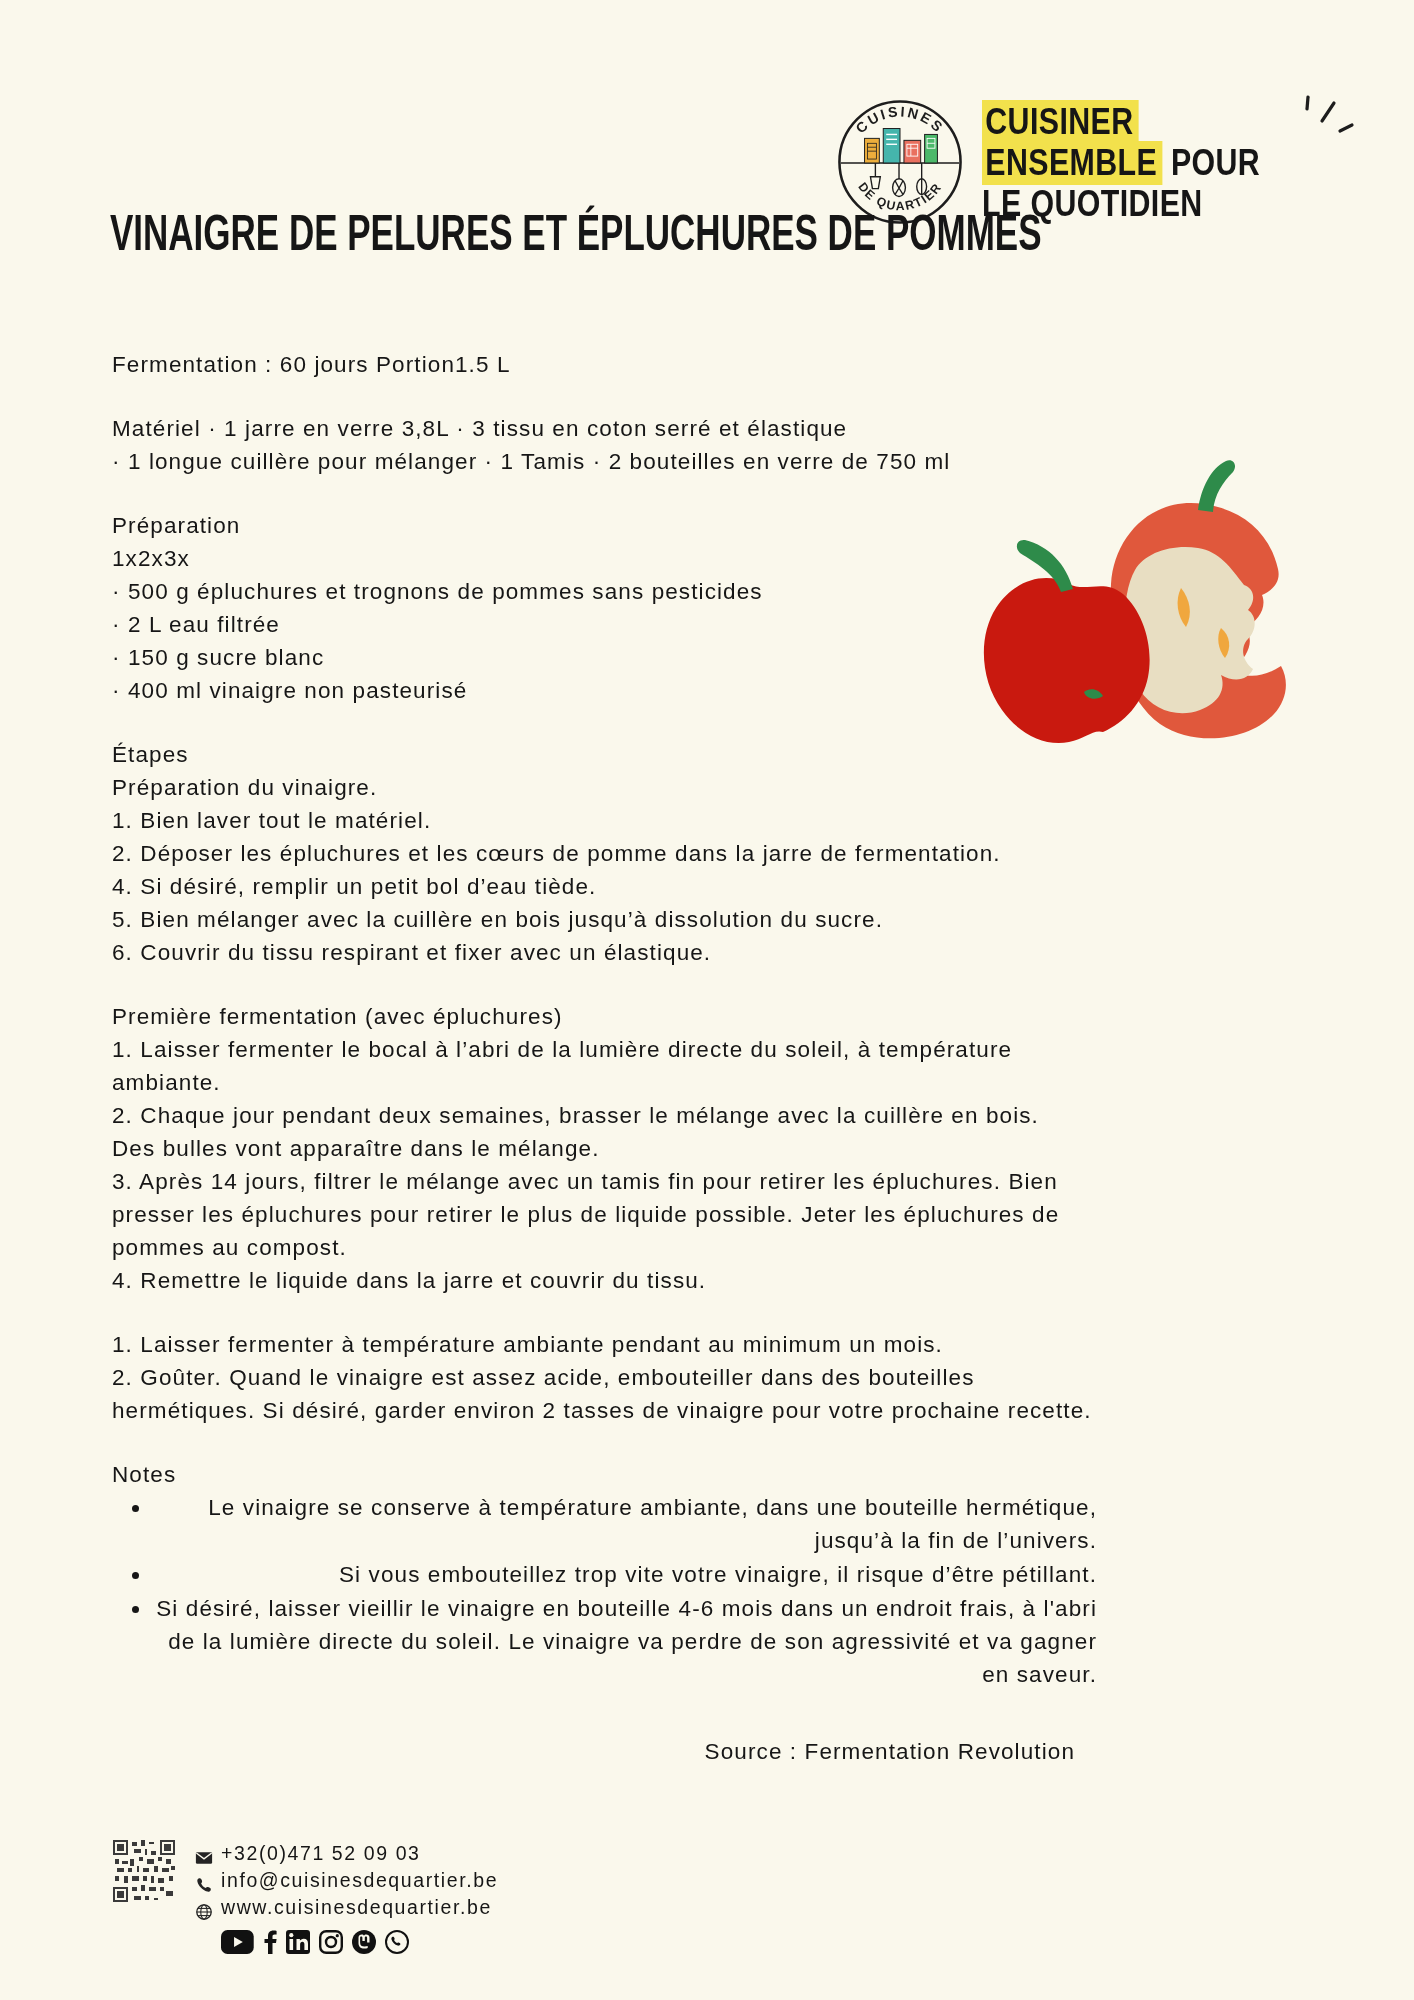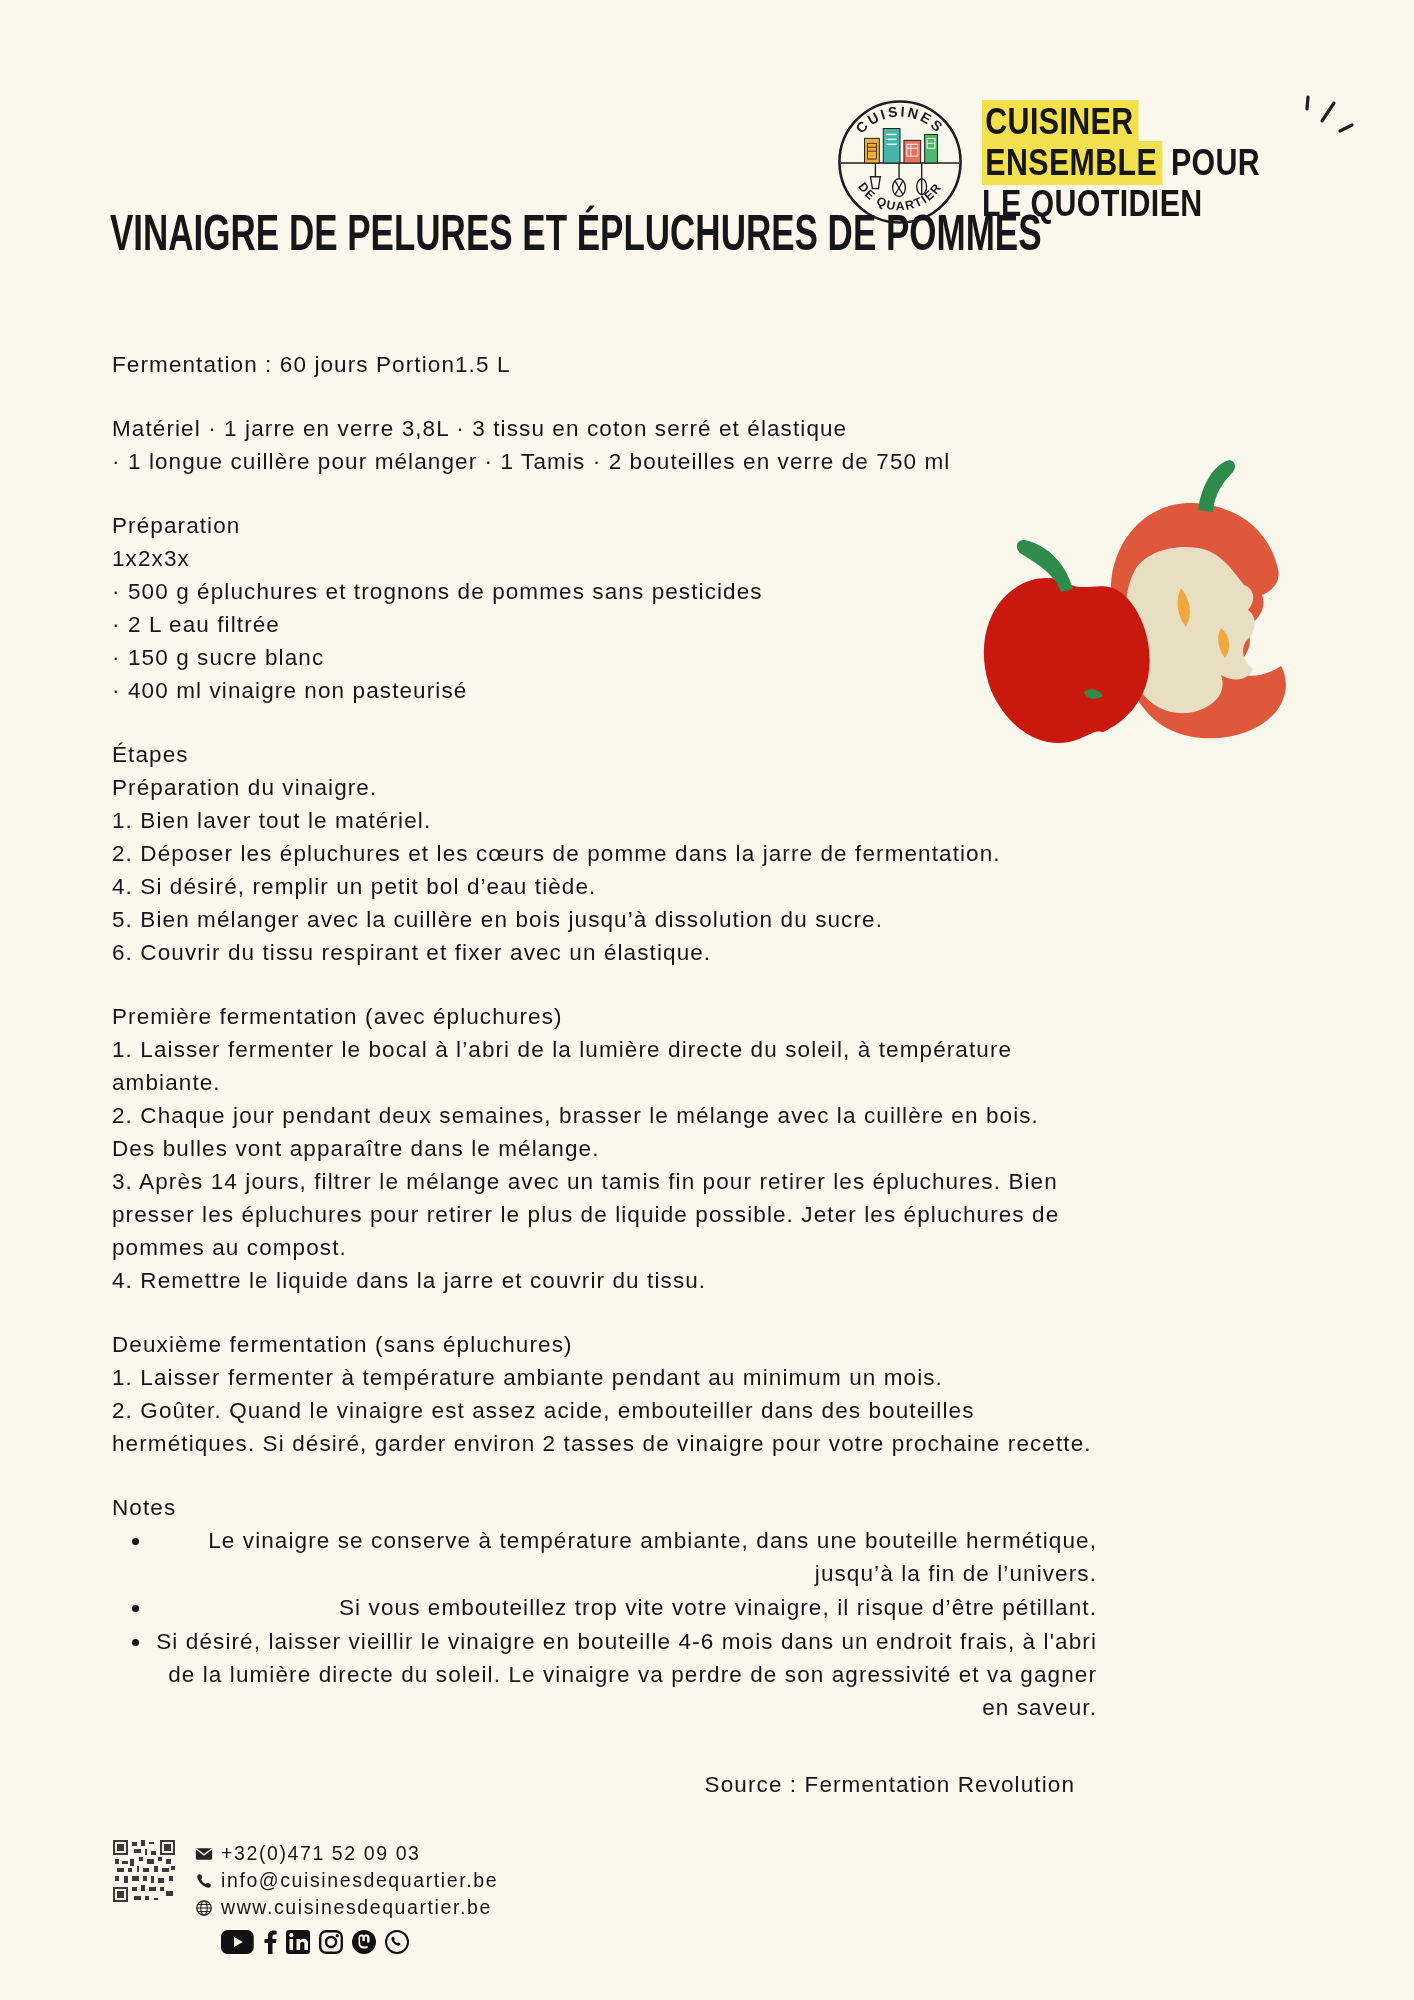--- a/index.html
+++ b/index.html
@@ -31,21 +31,21 @@
   .notes-list { list-style:disc; padding-left:40px; }
   .notes-list li { padding-left:4px; margin-bottom:1px;text-align:right; }
   .source-line { margin-top:44px; text-align:right; padding-right:22px; }
   .it { }
   
   .apple-illo { position:absolute; left:972px; top:452px; width:332px; height:312px; }
   
   .footer { position:absolute; left:113px; top:1840px; display:flex; gap:20px; align-items:flex-start; }
   .qr { width:62px; height:62px; }
   .contact { font-size:19.5px; line-height:27px; letter-spacing:1.6px; }
-  .contact-row { display:flex; align-items:center; gap:8px; }
+  .contact-row { display:flex; align-items:flex-end; gap:8px; }
   .cicon { width:18px; height:18px; flex:0 0 auto; }
   .socials { display:flex; gap:9px; margin-top:9px; margin-left:26px; align-items:center; }
   .socials svg { height:24px; width:auto; display:block; }
 </style>
 </head>
 <body>
 
 <div class="header">
   <div class="logo-wrap">
     <svg viewBox="0 0 130 130" width="128" height="128">
@@ -192,21 +192,20 @@
   <div class="sec">
     <p><span class="u">Première fermentation (avec épluchures)</span></p>
     <p>1. Laisser fermenter le bocal à l’abri de la lumière directe du soleil, à température ambiante.</p>
     <p>2. Chaque jour pendant deux semaines, brasser le mélange avec la cuillère en bois.</p>
     <p>Des bulles vont apparaître dans le mélange.</p>
     <p>3. Après 14 jours, filtrer le mélange avec un tamis fin pour retirer les épluchures. Bien presser les épluchures pour retirer le plus de liquide possible. Jeter les épluchures de pommes au compost.</p>
     <p>4. Remettre le liquide dans la jarre et couvrir du tissu.</p>
   </div>
 
   <div class="sec">
-    <p><span class="u">Deuxième fermentation (sans épluchures)</span></p>
     <p>1. Laisser fermenter à température ambiante pendant au minimum un mois.</p>
     <p>2. Goûter. Quand le vinaigre est assez acide, embouteiller dans des bouteilles hermétiques. Si désiré, garder environ 2 tasses de vinaigre pour votre prochaine recette.</p>
   </div>
 
   <div class="sec">
     <p><span class="u">Notes</span></p>
     <ul class="notes-list">
       <li>Le vinaigre se conserve à température ambiante, dans une bouteille hermétique, jusqu’à la fin de l’univers.</li>
       <li>Si vous embouteillez trop vite votre vinaigre, il risque d’être pétillant.</li>
       <li>Si désiré, laisser vieillir le vinaigre en bouteille 4-6 mois dans un endroit frais, à l'abri de la lumière directe du soleil. Le vinaigre va perdre de son agressivité et va gagner en saveur.</li>

